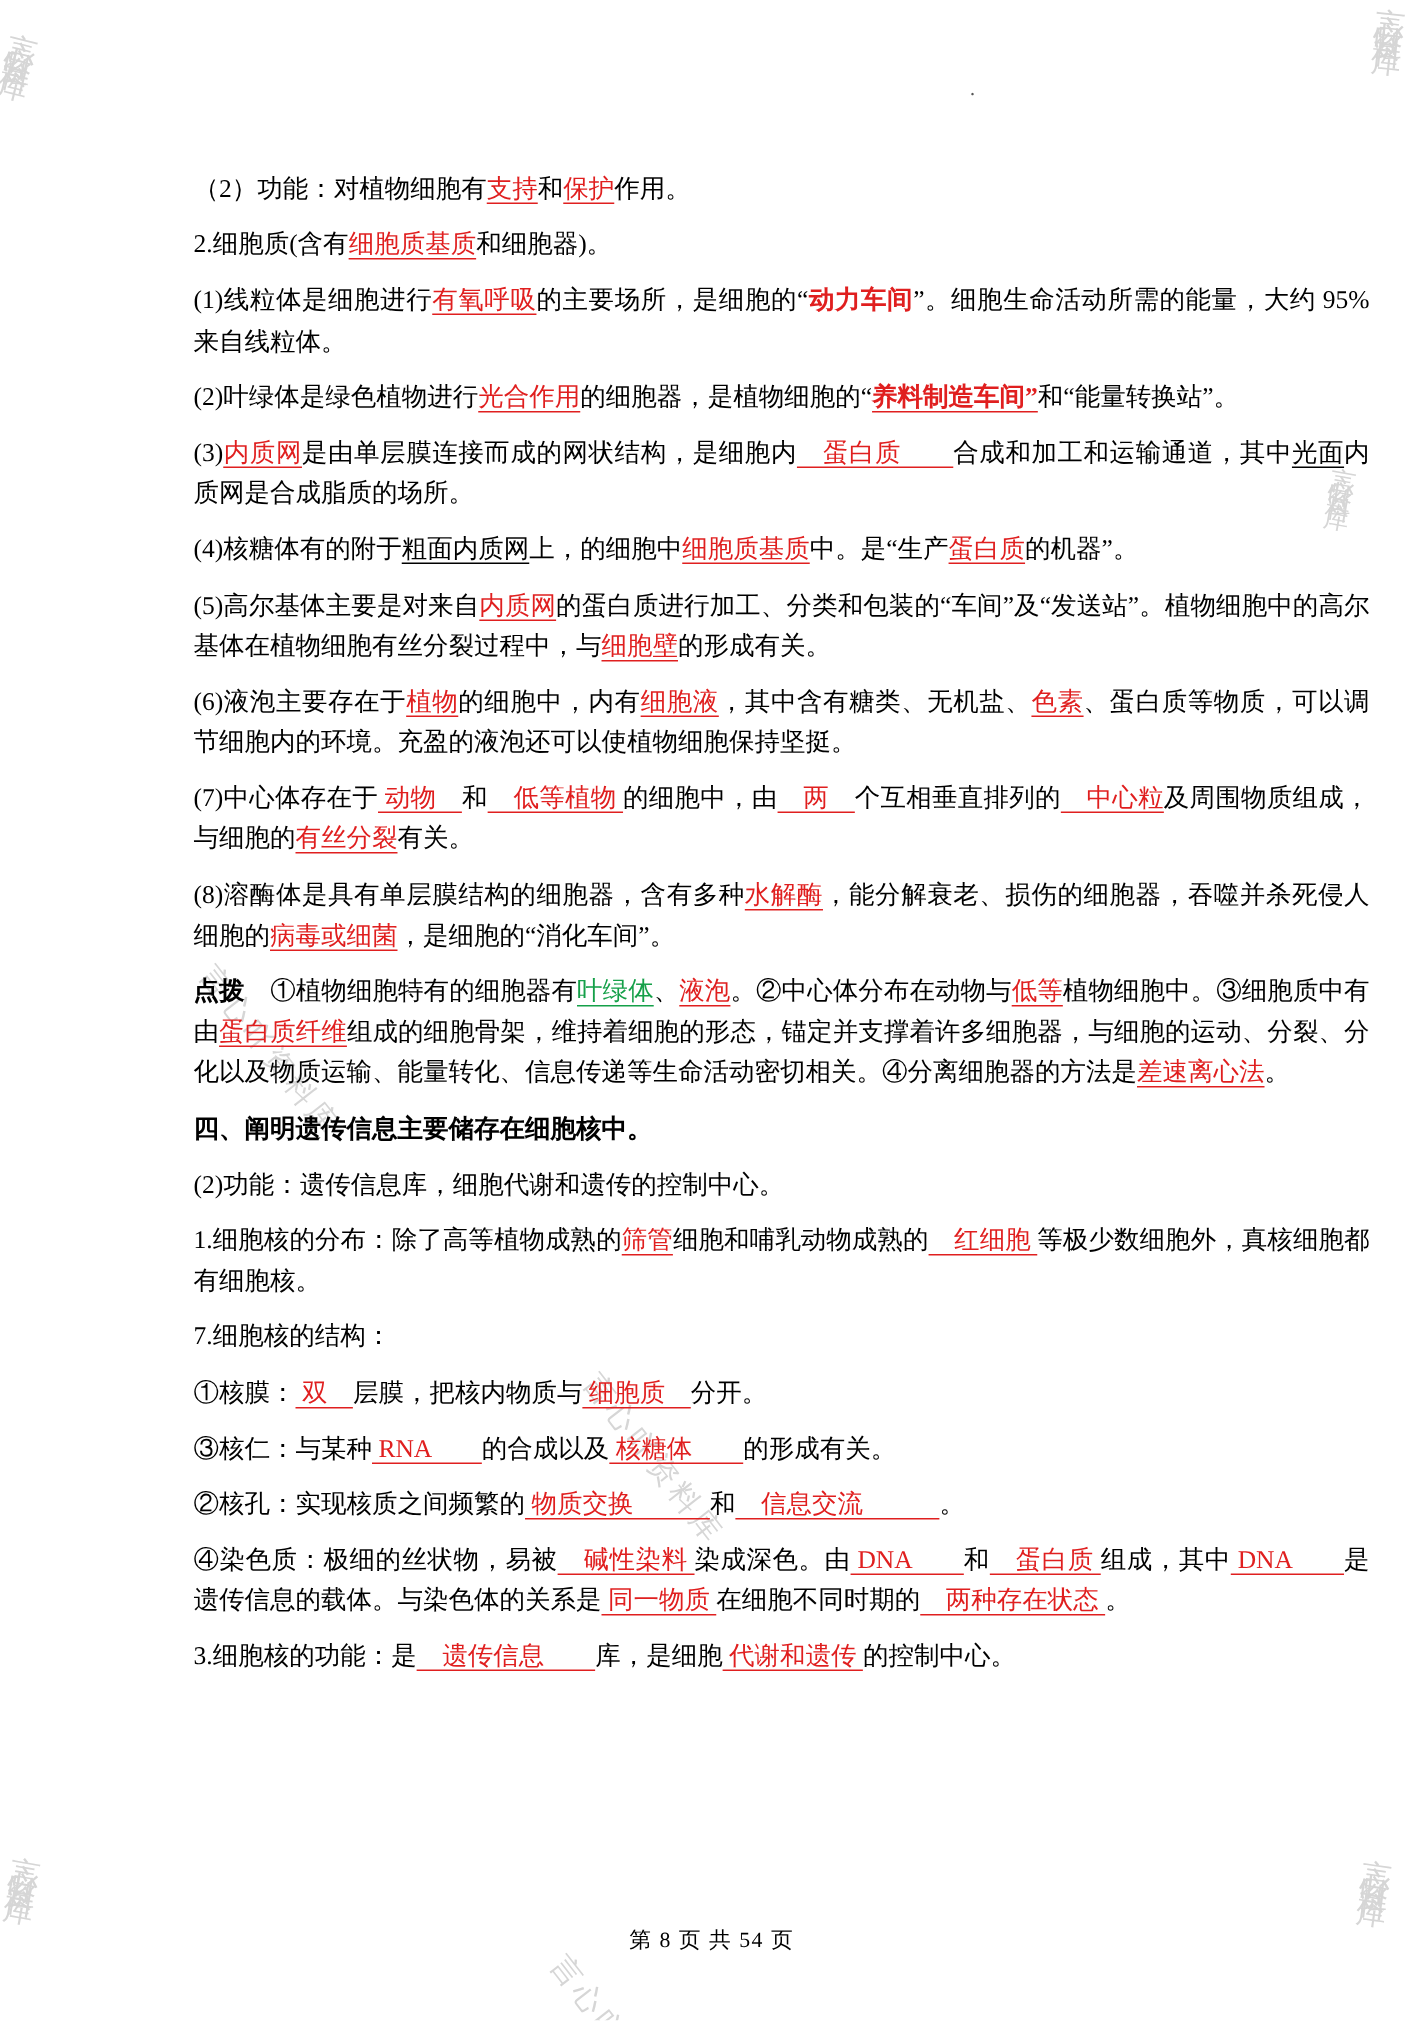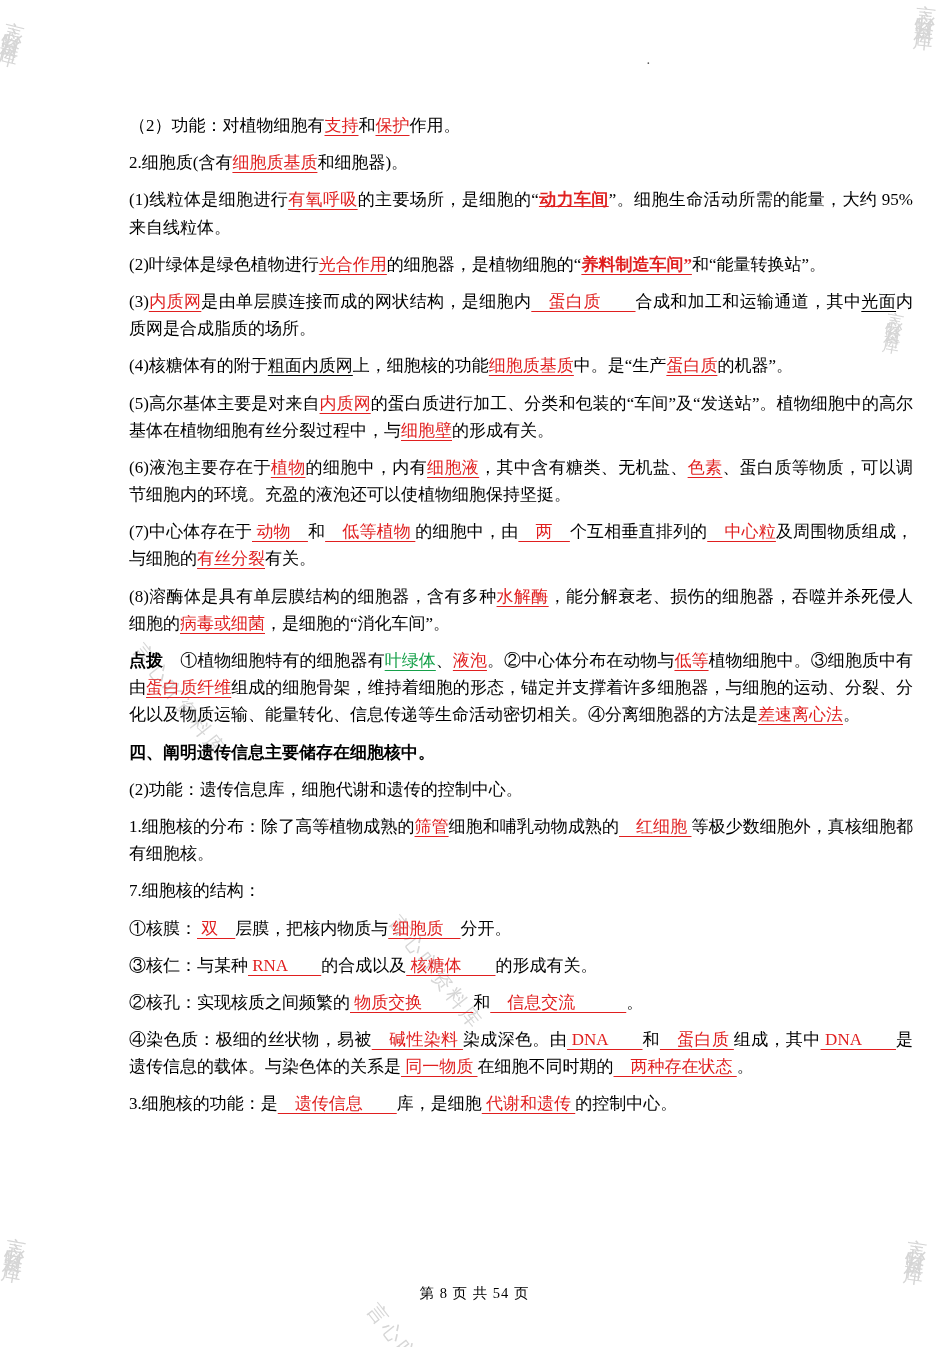--- a/index.html
+++ b/index.html
@@ -25,21 +25,21 @@
   p.para {
     font-size:17px;
     line-height:1.6;
     color:#000000;
     margin:0 0 10px 0;
     text-align:justify;
     white-space:pre-wrap;
     word-break:break-all;
   }
   p.heading { font-weight:bold; margin-top:6px; }
-  .c-red   { color:#e01f1f;text-decoration:underline; }
+  .c-red   { color:#e01f1f; }
   .c-green { color:#15a049; }
   .f-bold  { font-weight:bold; }
   .t-u     { text-decoration:underline; text-underline-offset:4px; }
   .footer {
     position:absolute;
     left:0; right:3px;
     bottom:44px;
     text-align:center;
     font-size:14.5px;
     color:#000000;
@@ -87,21 +87,21 @@
   <div class="wm wm8">言心吖资料库</div>
 
   <span class="stray-dot">·</span>
 
   <div class="content">
       <p class="para"><span class="seg">（2）功能：对植物细胞有</span><span class="seg c-red t-u">支持</span><span class="seg">和</span><span class="seg c-red t-u">保护</span><span class="seg">作用。</span></p>
       <p class="para"><span class="seg">2.细胞质(含有</span><span class="seg c-red t-u">细胞质基质</span><span class="seg">和细胞器)。</span></p>
       <p class="para"><span class="seg">(1)线粒体是细胞进行</span><span class="seg c-red t-u">有氧呼吸</span><span class="seg">的主要场所，是细胞的“</span><span class="seg c-red f-bold">动力车间</span><span class="seg">”。细胞生命活动所需的能量，大约 95%来自线粒体。</span></p>
       <p class="para"><span class="seg">(2)叶绿体是绿色植物进行</span><span class="seg c-red t-u">光合作用</span><span class="seg">的细胞器，是植物细胞的“</span><span class="seg c-red f-bold t-u">养料制造车间”</span><span class="seg">和“能量转换站”。</span></p>
       <p class="para"><span class="seg">(3)</span><span class="seg c-red t-u">内质网</span><span class="seg">是由单层膜连接而成的网状结构，是细胞内</span><span class="seg c-red t-u">　蛋白质　　</span><span class="seg">合成和加工和运输通道，其中</span><span class="seg t-u">光面</span><span class="seg">内质网是合成脂质的场所。</span></p>
-      <p class="para"><span class="seg">(4)核糖体有的附于</span><span class="seg t-u">粗面内质网</span><span class="seg">上，细胞核的功能</span><span class="seg c-red t-u">细胞质基质</span><span class="seg">中。是“生产</span><span class="seg c-red t-u">蛋白质</span><span class="seg">的机器”。</span></p>
+      <p class="para"><span class="seg">(4)核糖体有的附于</span><span class="seg t-u">粗面内质网</span><span class="seg">上，的细胞中</span><span class="seg c-red t-u">细胞质基质</span><span class="seg">中。是“生产</span><span class="seg c-red t-u">蛋白质</span><span class="seg">的机器”。</span></p>
       <p class="para"><span class="seg">(5)高尔基体主要是对来自</span><span class="seg c-red t-u">内质网</span><span class="seg">的蛋白质进行加工、分类和包装的“车间”及“发送站”。植物细胞中的高尔基体在植物细胞有丝分裂过程中，与</span><span class="seg c-red t-u">细胞壁</span><span class="seg">的形成有关。</span></p>
       <p class="para"><span class="seg">(6)液泡主要存在于</span><span class="seg c-red t-u">植物</span><span class="seg">的细胞中，内有</span><span class="seg c-red t-u">细胞液</span><span class="seg">，其中含有糖类、无机盐、</span><span class="seg c-red t-u">色素</span><span class="seg">、蛋白质等物质，可以调节细胞内的环境。充盈的液泡还可以使植物细胞保持坚挺。</span></p>
       <p class="para"><span class="seg">(7)中心体存在于</span><span class="seg c-red t-u"> 动物　</span><span class="seg">和</span><span class="seg c-red t-u">　低等植物 </span><span class="seg">的细胞中，由</span><span class="seg c-red t-u">　两　</span><span class="seg">个互相垂直排列的</span><span class="seg c-red t-u">　中心粒</span><span class="seg">及周围物质组成，与细胞的</span><span class="seg c-red t-u">有丝分裂</span><span class="seg">有关。</span></p>
       <p class="para"><span class="seg">(8)溶酶体是具有单层膜结构的细胞器，含有多种</span><span class="seg c-red t-u">水解酶</span><span class="seg">，能分解衰老、损伤的细胞器，吞噬并杀死侵人细胞的</span><span class="seg c-red t-u">病毒或细菌</span><span class="seg">，是细胞的“消化车间”。</span></p>
       <p class="para"><span class="seg f-bold">点拨</span><span class="seg">　①植物细胞特有的细胞器有</span><span class="seg c-green t-u">叶绿体</span><span class="seg">、</span><span class="seg c-red t-u">液泡</span><span class="seg">。②中心体分布在动物与</span><span class="seg c-red t-u">低等</span><span class="seg">植物细胞中。③细胞质中有由</span><span class="seg c-red t-u">蛋白质纤维</span><span class="seg">组成的细胞骨架，维持着细胞的形态，锚定并支撑着许多细胞器，与细胞的运动、分裂、分化以及物质运输、能量转化、信息传递等生命活动密切相关。④分离细胞器的方法是</span><span class="seg c-red t-u">差速离心法</span><span class="seg">。</span></p>
       <p class="para heading"><span class="seg">四、阐明遗传信息主要储存在细胞核中。</span></p>
       <p class="para"><span class="seg">(2)功能：遗传信息库，细胞代谢和遗传的控制中心。</span></p>
       <p class="para"><span class="seg">1.细胞核的分布：除了高等植物成熟的</span><span class="seg c-red t-u">筛管</span><span class="seg">细胞和哺乳动物成熟的</span><span class="seg c-red t-u">　红细胞 </span><span class="seg">等极少数细胞外，真核细胞都有细胞核。</span></p>
       <p class="para"><span class="seg">7.细胞核的结构：</span></p>
       <p class="para"><span class="seg">①核膜：</span><span class="seg c-red t-u"> 双　</span><span class="seg">层膜，把核内物质与</span><span class="seg c-red t-u"> 细胞质　</span><span class="seg">分开。</span></p>

